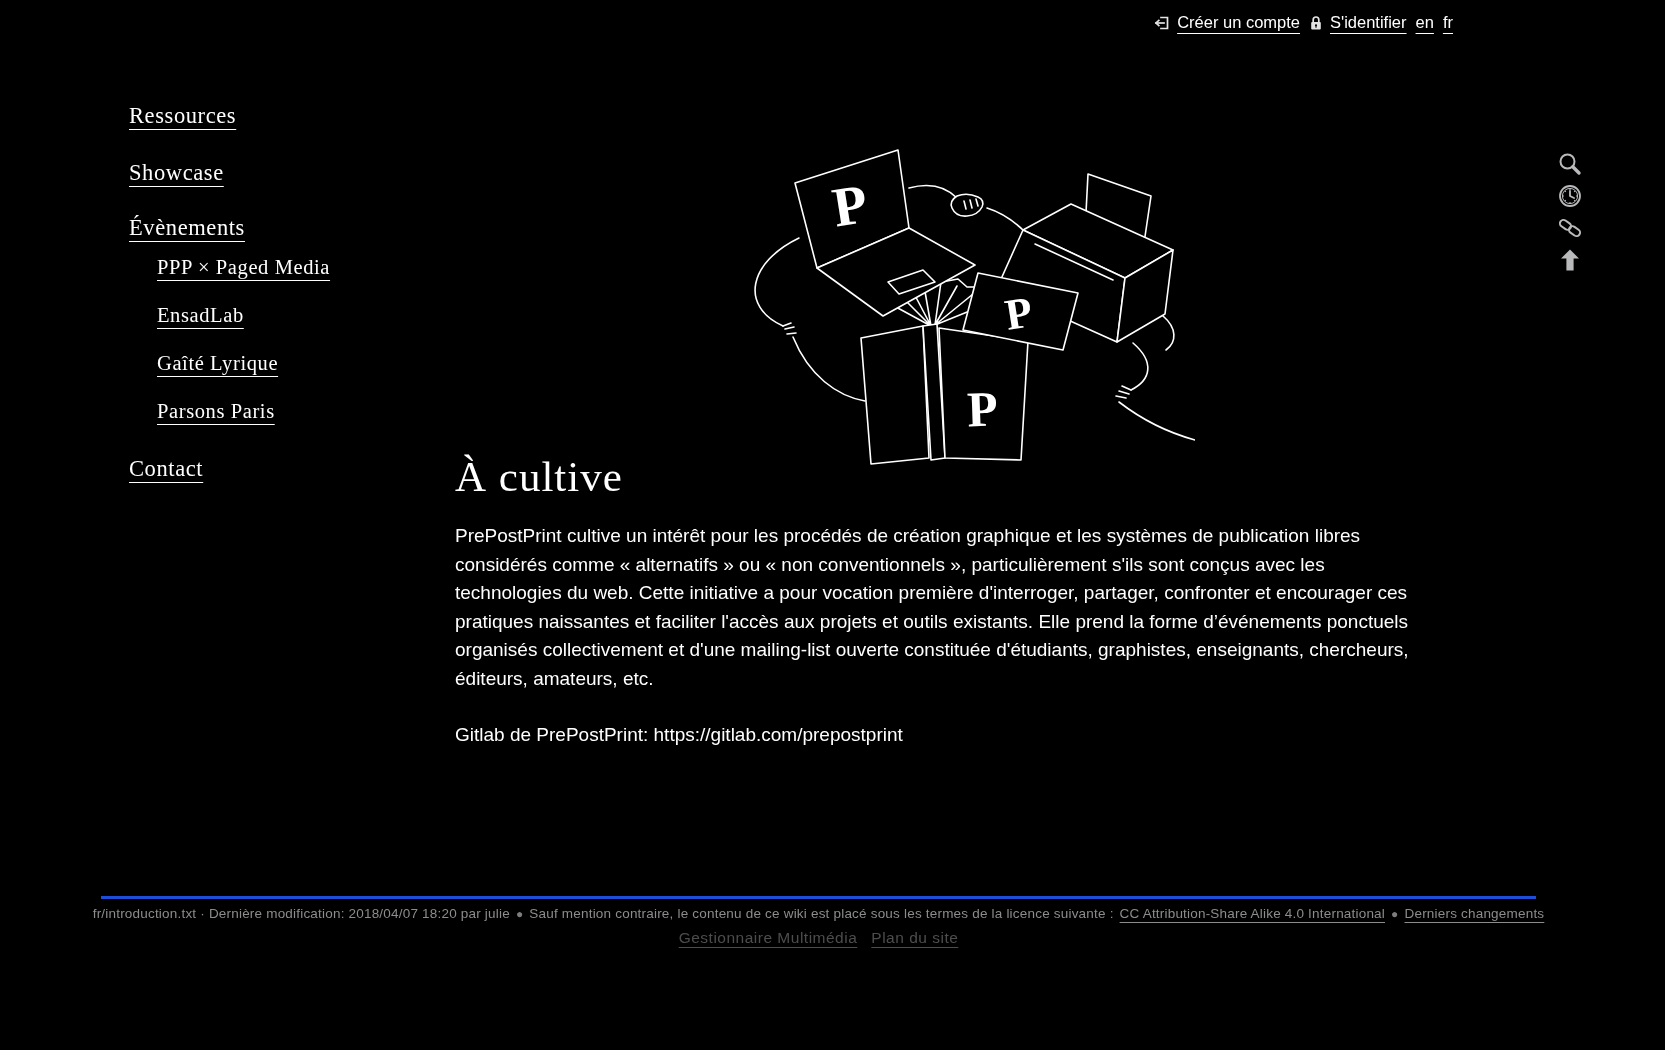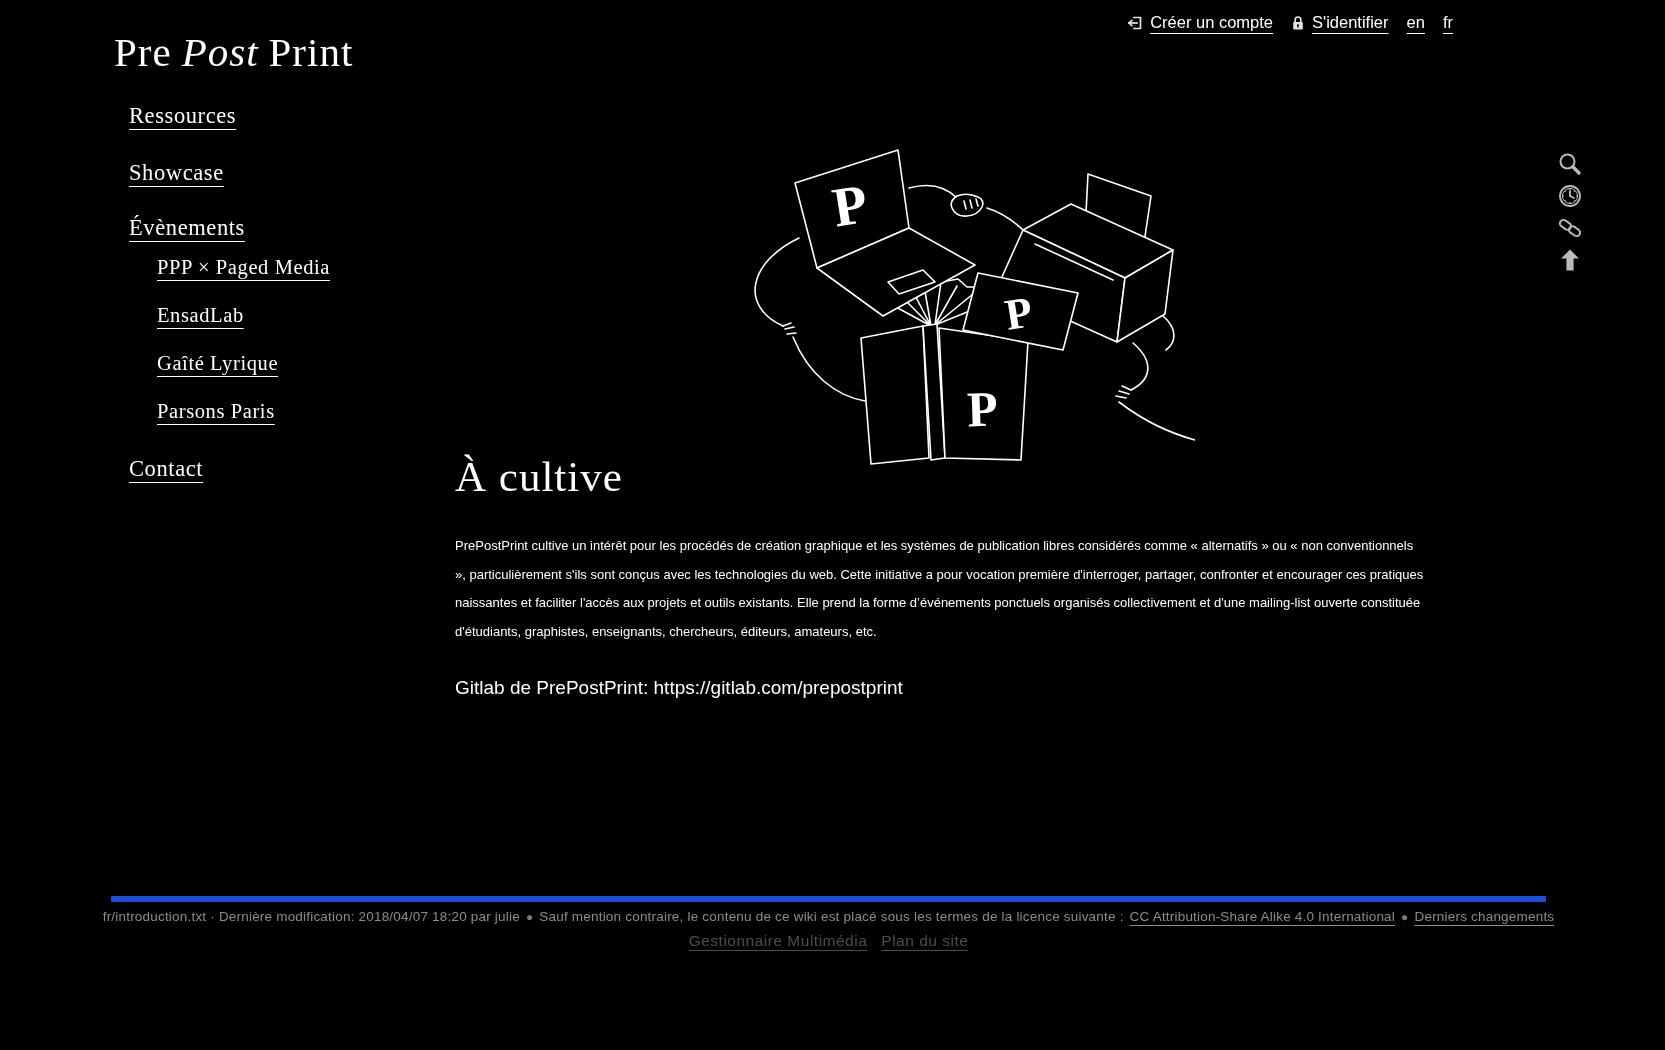--- a/index.html
+++ b/index.html
@@ -15,21 +15,21 @@
   .logo {
     position:absolute; left:114px; top:28px;
     font-family:"Liberation Serif", serif;
     font-size:41px; letter-spacing:1px; color:#fff; white-space:nowrap;
   }
   .logo .post { font-style:italic; margin:0 10px; }
 
   
   .account-bar {
     position:absolute; top:13px; right:212px;
-    display:flex; align-items:flex-start; gap:18px;
+    display:flex; align-items:flex-start; gap:9px;
     font-size:16.5px; color:#fff;
   }
   .account-bar a {
     display:inline-flex; align-items:center; gap:7px;
     text-decoration:underline; text-underline-offset:5px; text-decoration-thickness:1px;
   }
   .account-bar svg { display:block; }
 
   
   .sidenav {
@@ -61,31 +61,31 @@
   
   .illustration { position:absolute; left:733px; top:138px; }
 
   
   .content { position:absolute; left:455px; top:452px; width:972px; }
   .content h1 {
     font-family:"Liberation Serif", serif; font-weight:normal;
     font-size:43px; letter-spacing:1px; color:#fff;
   }
   .content .body-text {
-    margin-top:31px; font-size:13px; line-height:28.5px; color:#fff;
+    margin-top:21px; font-size:19px; line-height:28.5px; color:#fff;
   }
   .content .gitlab-line { margin-top:28px; font-size:19px; line-height:28.5px; }
   .content .gitlab-line a {
     text-underline-offset:5px; text-decoration-thickness:1px;
   }
 
   
   .footer {
-    position:absolute; left:111px; top:896px; width:1435px;
-    border-top:6px solid #1d4ed8; text-align:center;
+    position:absolute; left:101px; top:896px; width:1435px;
+    border-top:3px solid #1d4ed8; text-align:center;
   }
   .footer-meta {
     margin-top:7px; font-size:13.5px; color:#8c8c8c; letter-spacing:0.2px;
     display:flex; justify-content:center; align-items:center; gap:6px; white-space:nowrap;
   }
   .footer-meta a {
     text-decoration:underline; text-underline-offset:4px; text-decoration-thickness:1px;
   }
   .footer-meta .bullet { font-size:12px; line-height:1; color:#7d7d7d; }
   .footer-links {
@@ -99,23 +99,20 @@
   
   .line { fill:none; stroke:#fff; stroke-width:1.6; stroke-linecap:round; stroke-linejoin:round; }
   .solid { fill:#000; stroke:#fff; stroke-width:1.6; stroke-linejoin:round; }
   .pletter { fill:#fff; font-family:"Liberation Serif", serif; font-weight:bold; }
 </style>
 </head>
 <body>
 
 <div class="page">
 
-  <div class="logo">
-    <span>Pre</span><span class="post">Post</span><span>Print</span>
-  </div>
 
   <div class="account-bar">
     <a>
       <span>
         <svg width="16" height="16" viewBox="0 0 16 16">
             <g fill="none" stroke="#e4e4e4" stroke-width="1.7" stroke-linecap="square">
               <path d="M7 2.5 h6.5 v11 H7"></path>
               <path d="M10 8 H2"></path>
               <path d="M4.8 5.4 L2 8 l2.8 2.6"></path>
             </g>

